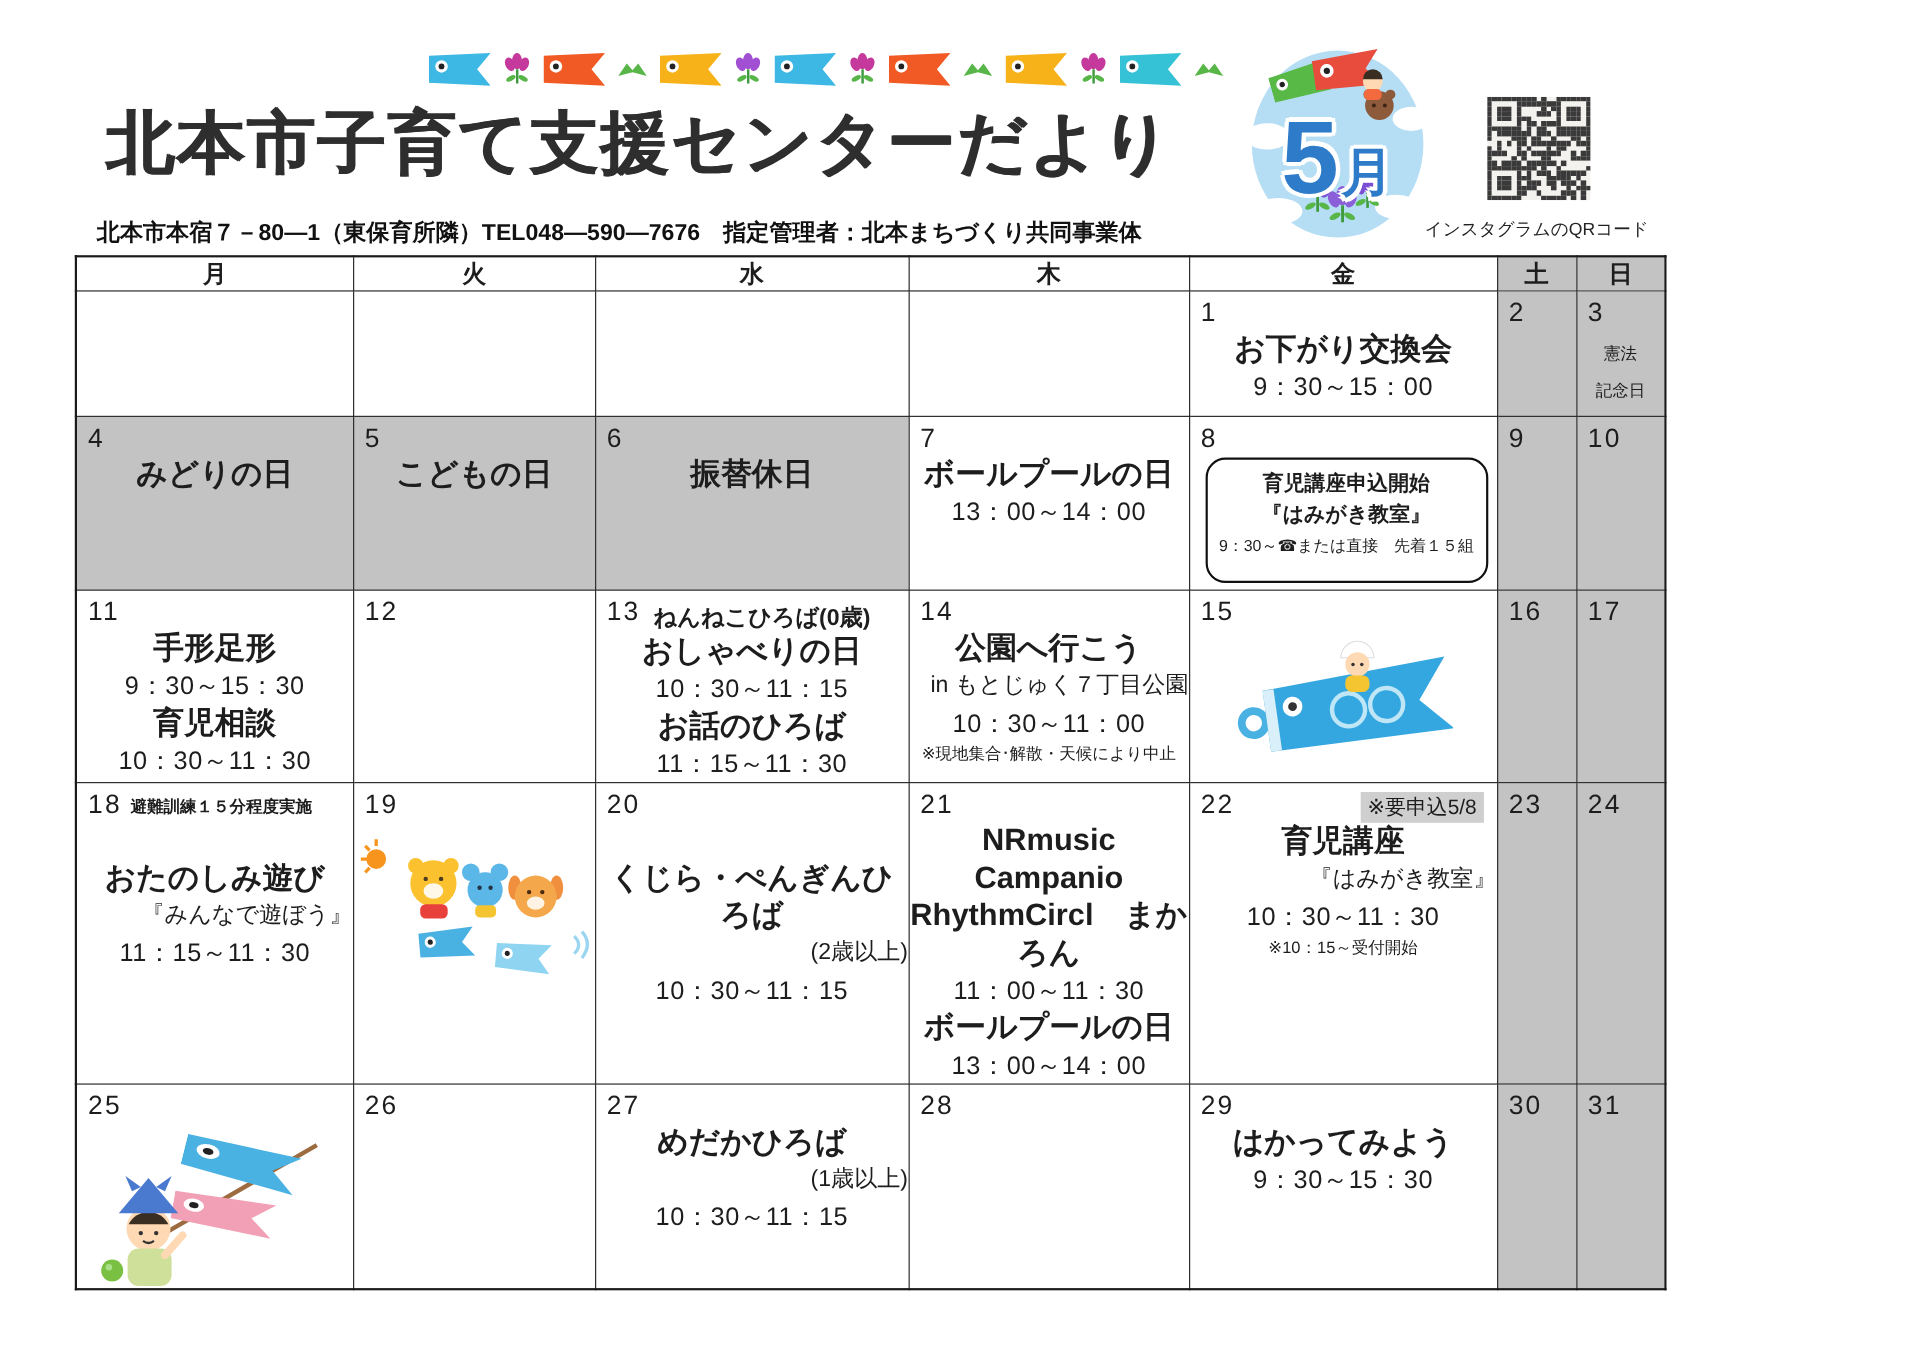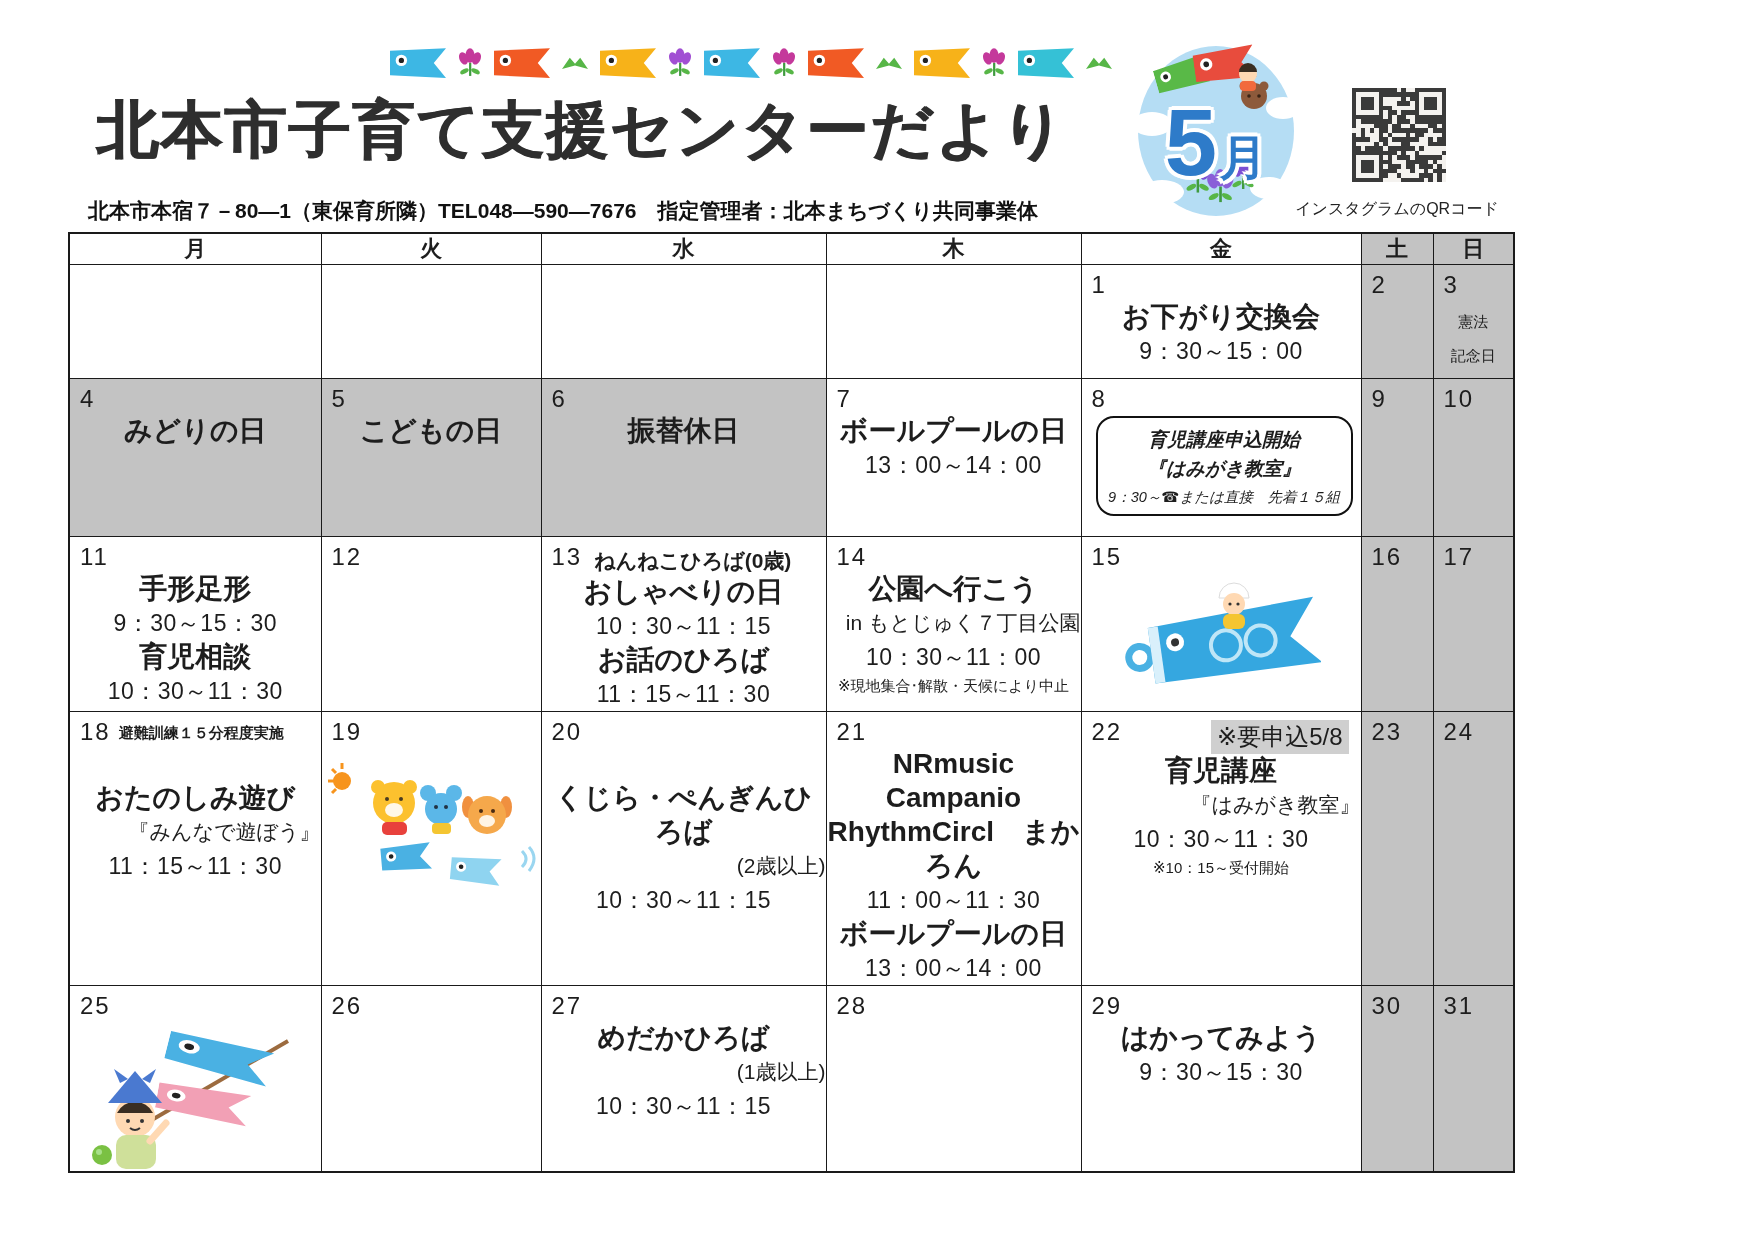--- a/index.html
+++ b/index.html
@@ -38,26 +38,26 @@
 
   .num{font-size:24px;line-height:30px;padding:5px 0 0 10px;letter-spacing:2px;text-align:left;}
   .numrow{display:flex;align-items:flex-start;}
   .numrow .num{flex:0 0 auto;}
   .headttl{font-size:21px;font-weight:700;padding:10px 0 0 12px;}
   .ttl{font-size:28px;font-weight:700;line-height:34px;text-align:center;}
   .plain{font-size:21px;line-height:34px;text-align:right;}
   .time{font-size:23px;line-height:34px;text-align:center;letter-spacing:0.5px;}
   .note{font-size:15px;line-height:24px;text-align:center;} .mt34{margin-top:34px;} .mt10{margin-top:10px;}
 
-  .evbox{border:2.5px solid #111;border-radius:18px;margin:2px 8px 6px 14px;padding:7px 2px 6px 2px;font-style:italic;}
+  .evbox{border:2.5px solid #111;border-radius:18px;margin:2px 8px 6px 14px;padding:7px 2px 20px 2px;}
   .evbox .b1{font-size:19px;font-weight:700;line-height:29px;text-align:center;}
   .evbox .b2{font-size:14.5px;line-height:22px;text-align:center;margin-top:3px;}
 
   .inline-note{font-size:15px;font-weight:700;padding:12px 0 0 8px;}
-  .badge-hl{background:#cfcfcf;font-size:24px;padding:1px 6px;margin:8px 12px 0 auto;}
+  .badge-hl{background:#cfcfcf;font-size:19px;padding:1px 6px;margin:8px 12px 0 auto;}
 
   .illus{display:block;}
 </style>
 </head>
 <body>
 
 <div class="page">
 
   <svg width="0" height="0" style="position:absolute" aria-hidden="true">
     <defs>

